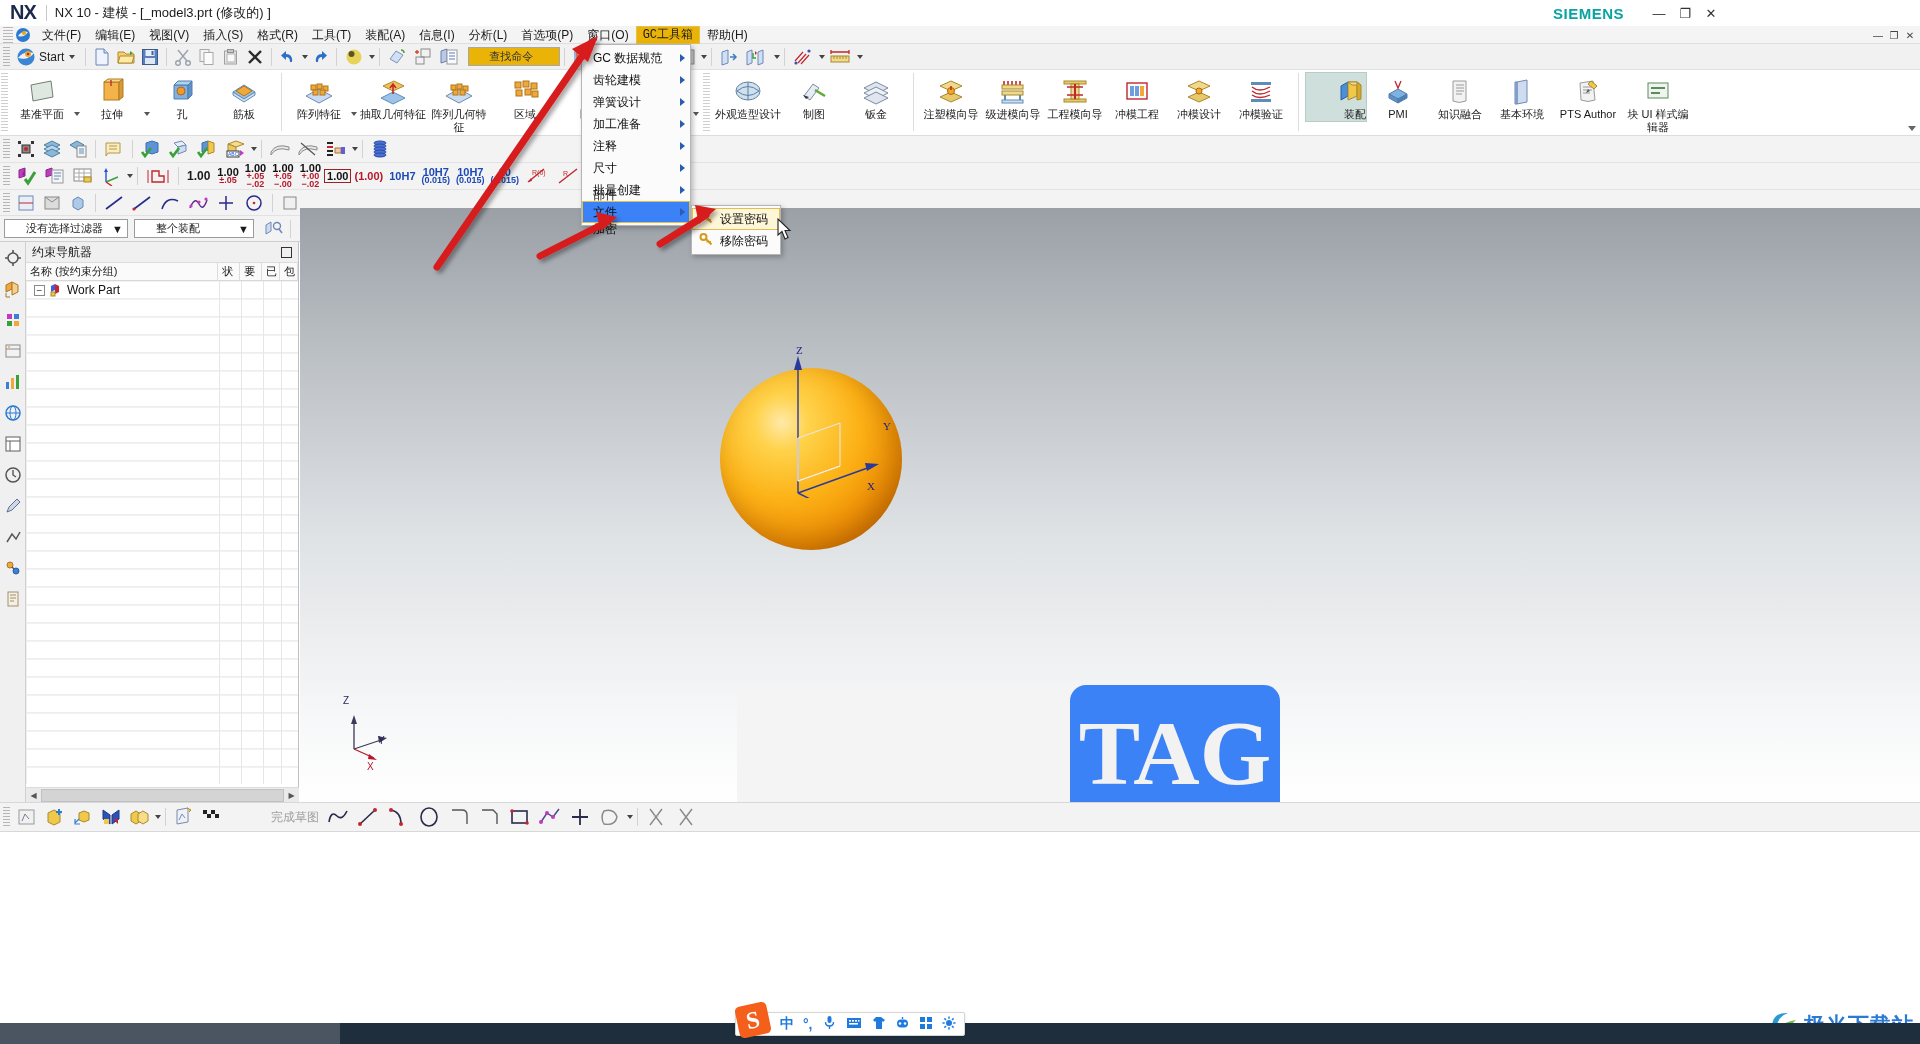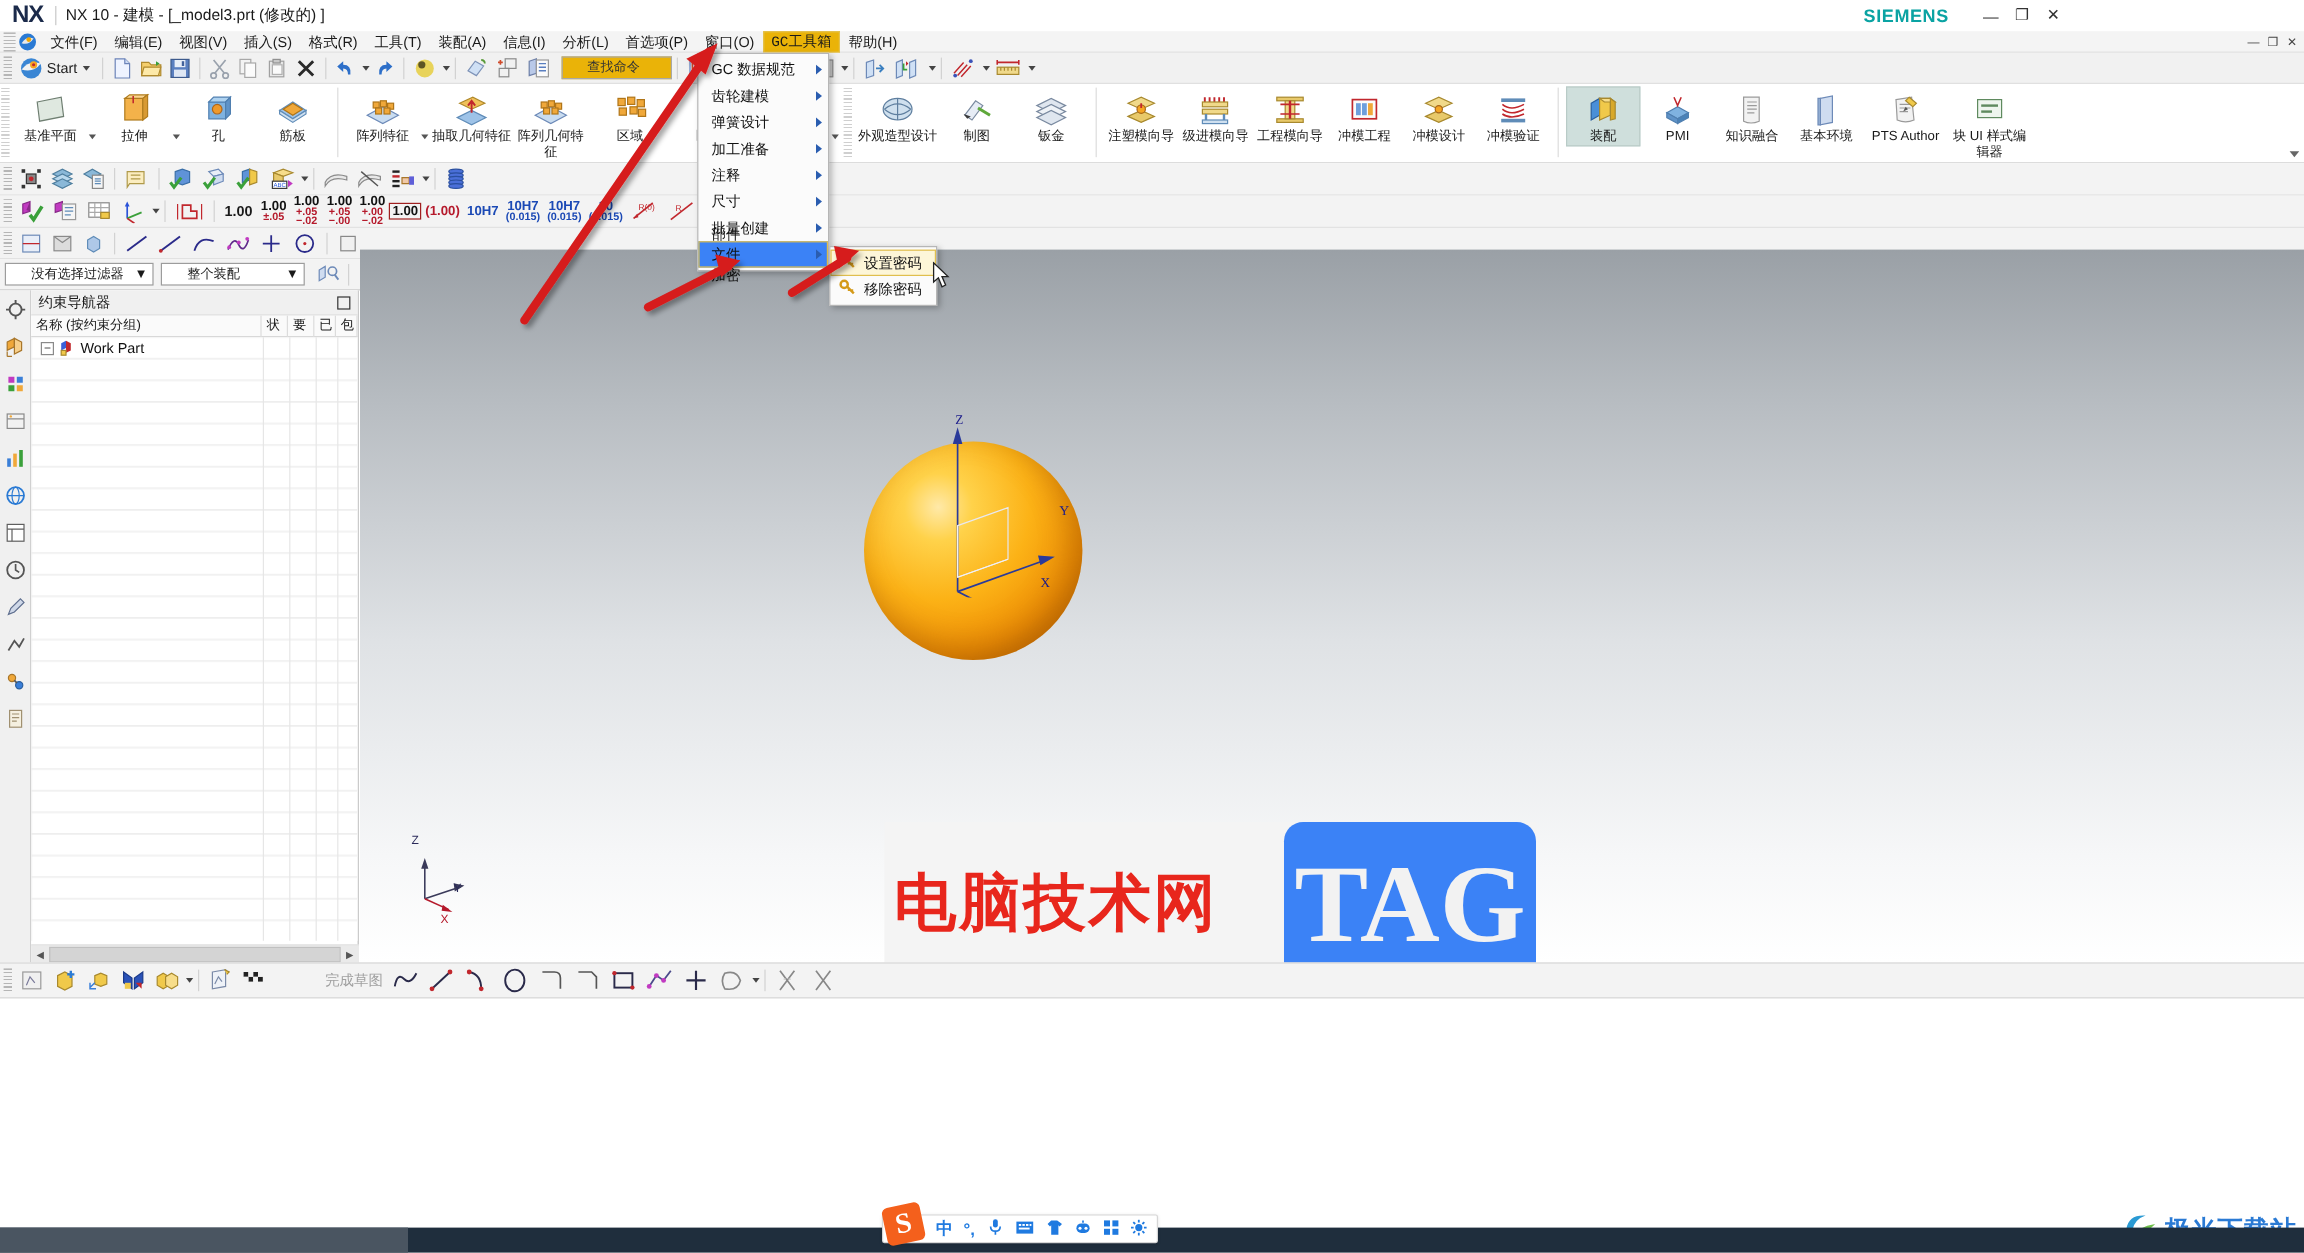--- a/index.html
+++ b/index.html
@@ -75,21 +75,21 @@
     display: flex; align-items: flex-start;
   }
   .rgroup { display: flex; align-items: flex-start; height: 66px; padding: 2px 2px; }
   .rsep { width: 1px; height: 58px; background: #dddddd; margin: 3px 4px 0 4px; }
   .rsep-dot { width: 7px; height: 58px; margin: 3px 1px 0 1px;
      background: repeating-linear-gradient(to bottom, #cfcfcf 0 1px, transparent 1px 3px); }
   .ritem {
     width: 62px; display: flex; flex-direction: column; align-items: center;
     padding-top: 4px; cursor: default; border: 1px solid transparent;
   }
-  .ritem.selected { background: #cfdfdc; border-color: #b9cbc7; }
+  .ritem.selected { background: #cfdfdc; border-color: #b9cbc7; align-items: flex-end; }
   .ritem .ico { height: 30px; display: flex; align-items: center; justify-content: center; }
   .ritem .lbl { font-size: 11px; color: #1a1a1a; text-align: center; line-height: 13px; margin-top: 1px; }
   .ritem.wide { width: 70px; }
   .rcaret { align-self: center; margin: 22px 1px 0 1px; width: 0; height: 0;
     border-left: 3px solid transparent; border-right: 3px solid transparent; border-top: 4px solid #555; }
   .ribbon-more { position: absolute; right: 4px; bottom: 4px; width: 0; height: 0;
     border-left: 4px solid transparent; border-right: 4px solid transparent; border-top: 5px solid #666; }
 
   
   .toolrow {
@@ -1208,21 +1208,20 @@
       <path d="M14 46 L34 55" stroke="#b5192b" stroke-width="1.3" fill="none"></path>
       <path d="M29 51 L37 57 L28 56 Z" fill="#b5192b"></path>
     </svg>
     <span style="position:absolute; left:43px; top:487px; font-size:10px; color:#2a2a5a;">Z</span>
     <span style="position:absolute; left:78px; top:527px; font-size:10px; color:#2a2a5a;">Y</span>
     <span style="position:absolute; left:67px; top:553px; font-size:10px; color:#b5192b;">X</span>
   </div>
 
   <div class="watermark">
     <div class="wm-left">
-      <div class="wm-cn">电脑技术网</div>
     </div>
     <div class="wm-right">
       <span class="wm-tag">TAG</span>
     </div>
   </div>
 
   <div class="bottombar">
     <div class="tgrip"></div>
     <div class="tbtn">
       <svg width="22" height="22" viewBox="0 0 22 22">

